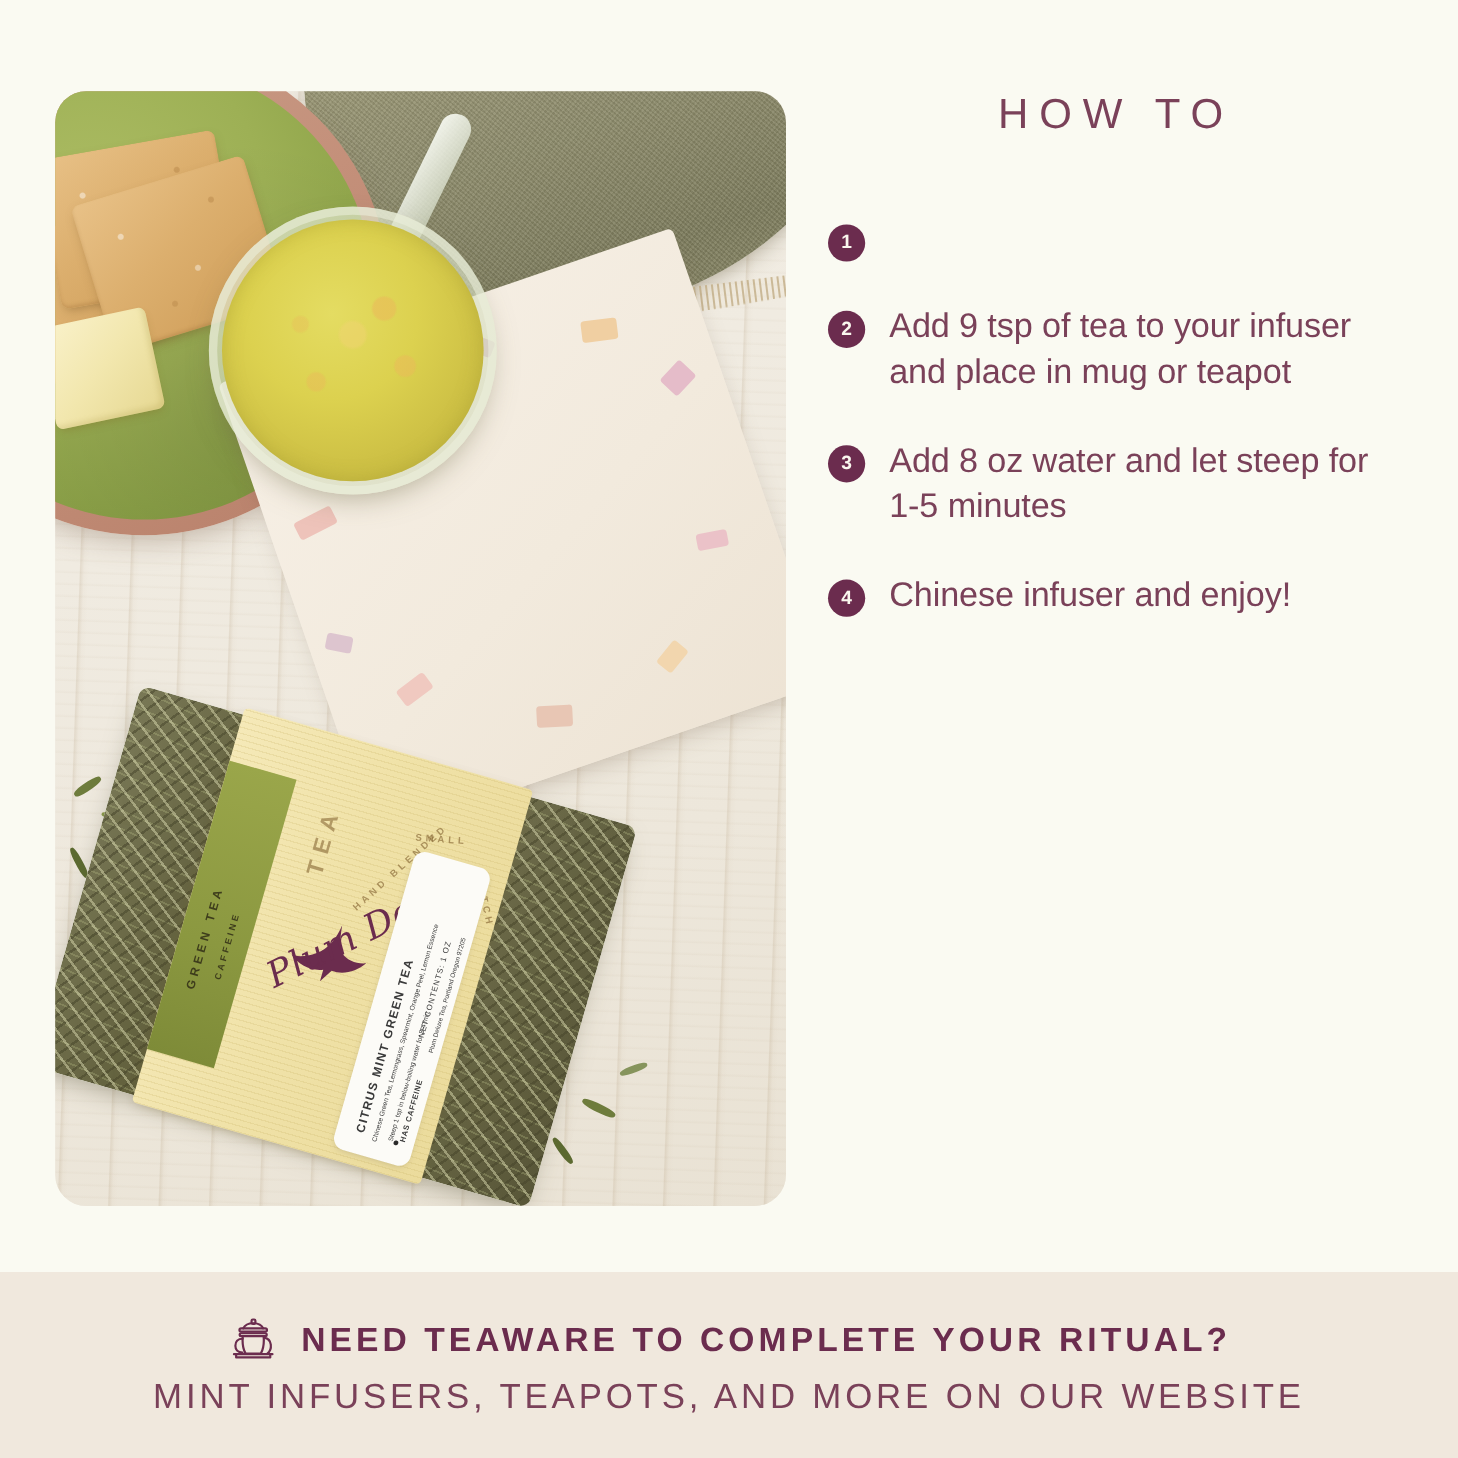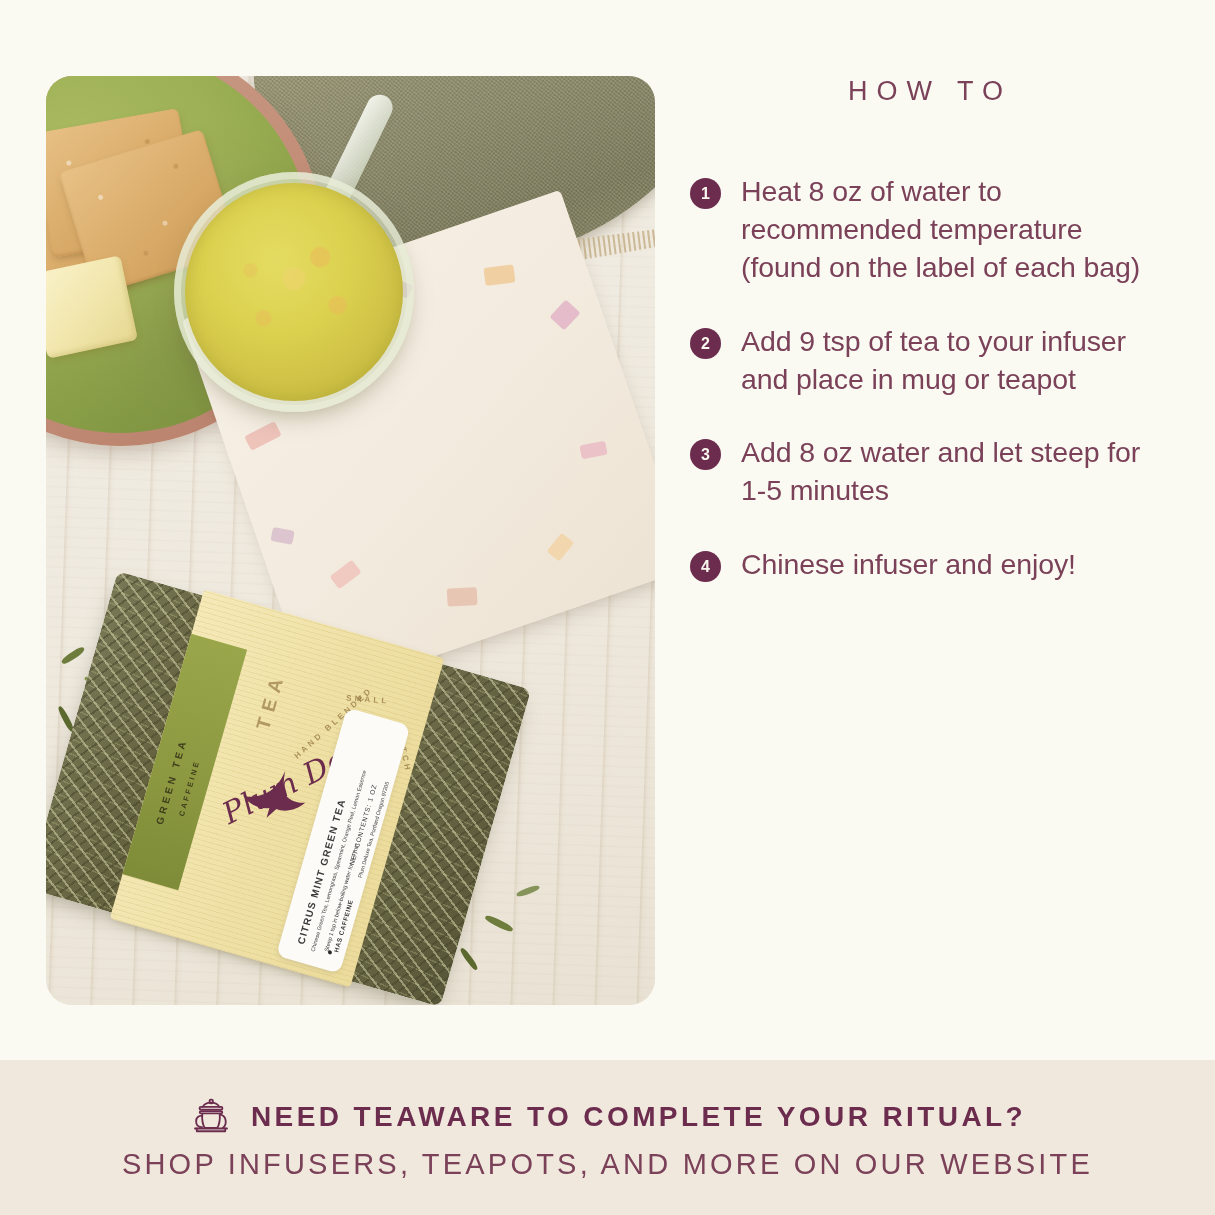--- a/index.html
+++ b/index.html
@@ -219,21 +219,21 @@
   .dot{ position:absolute; left:49px; top:238px; width:4px; height:4px; border-radius:50%; background:#2A2A2A; }
 
   .loose{ position:absolute; border-radius:40%; }
 
   
   #right{
     position:absolute; left:690px; top:76px; width:480px;
   }
   .eyebrow{
     text-align:center; color:#7A4159;
-    font-size:27px; letter-spacing:9px; font-weight:400;
+    font-size:35px; letter-spacing:9px; font-weight:400;
     margin-bottom:25px;
   }
   .headline{
     text-align:center; color:#6B2C4E;
     font-family:"DejaVu Serif", serif; font-weight:700;
     font-size:57px; line-height:1.07; letter-spacing:-.5px;
   }
   .steps{ margin-top:66px; }
   .step{ display:flex; align-items:flex-start; margin-bottom:36px; }
   .badge{
@@ -342,21 +342,20 @@
     </div>
   </div>
 </div>
 
 <div id="right">
   <div class="eyebrow">HOW TO</div>
 
   <div class="steps">
     <div class="step">
       <div class="badge">1</div>
-      <div class="step-txt">Heat 8 oz of water to recommended temperature (found on the label of each bag)</div>
     </div>
     <div class="step">
       <div class="badge">2</div>
       <div class="step-txt">Add 9 tsp of tea to your infuser and place in mug or teapot</div>
     </div>
     <div class="step">
       <div class="badge">3</div>
       <div class="step-txt">Add 8 oz water and let steep for 1-5 minutes</div>
     </div>
     <div class="step">
@@ -376,14 +375,14 @@
         <path d="M13 17.5 h22 a1.3 1.3 0 0 1 0 2.6 h-22 a1.3 1.3 0 0 1 0-2.6 z"></path>
         <path d="M14.5 20.5 c-0.6 7 0.6 12 2.6 15.5 h13.8 c2-3.5 3.2-8.5 2.6-15.5"></path>
         <path d="M14.4 22.5 c-4.6 0-6.6 3-6.6 6.3 s2 6.2 6.4 6.2"></path>
         <path d="M34 21.5 c3.4 0.6 5.6 3 6 6.4 c0.4 3.4-0.8 6.4-3.2 8.1"></path>
         <path d="M6.5 36.5 h35"></path>
         <path d="M8.5 36.5 v3 h31 v-3"></path>
       </g>
     </svg>
     <div class="b1">NEED TEAWARE TO COMPLETE YOUR RITUAL?</div>
   </div>
-  <div class="b2">SHOP INFUSERS, TEAPOTS, AND MORE ON OUR WEBSITE</div>
+  <div class="b2">MINT INFUSERS, TEAPOTS, AND MORE ON OUR WEBSITE</div>
 </div>
 
 </body></html>

